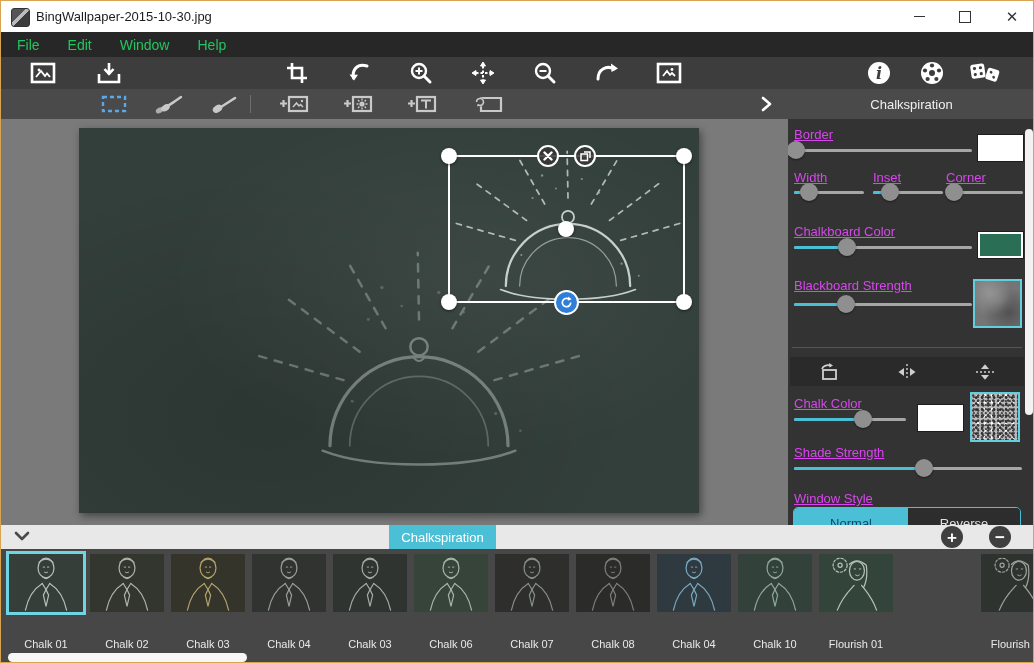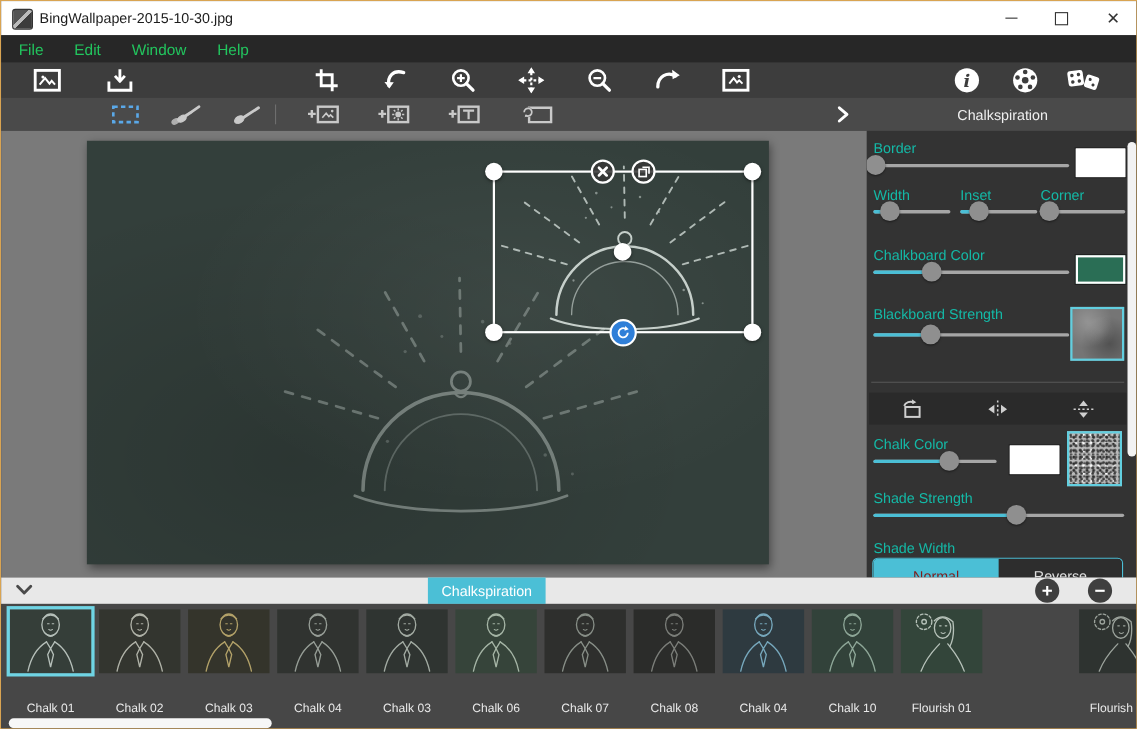--- a/index.html
+++ b/index.html
@@ -43,21 +43,21 @@
   .handle{position:absolute;width:16px;height:16px;border-radius:50%;background:#fff;box-shadow:0 1px 3px rgba(0,0,0,.5);}
   .h-tl{left:-9px;top:-9px;} .h-tr{right:-9px;top:-9px;} .h-bl{left:-9px;bottom:-9px;} .h-br{right:-9px;bottom:-9px;}
   .selcirc{position:absolute;width:22px;height:22px;border-radius:50%;background:rgba(55,55,55,.88);
     border:2px solid #fff;box-sizing:border-box;display:flex;align-items:center;justify-content:center;color:#fff;}
   .sel-del{left:87px;top:-12px;} .sel-dup{left:124px;top:-12px;}
   .sel-center{position:absolute;left:108px;top:64px;width:16px;height:16px;border-radius:50%;background:#fff;box-shadow:0 1px 3px rgba(0,0,0,.5);}
   .sel-rot{position:absolute;left:104px;bottom:-14px;width:25px;height:25px;border-radius:50%;background:#2f7fd8;
     border:2px solid #fff;box-sizing:border-box;display:flex;align-items:center;justify-content:center;color:#fff;}
   
   .panel{position:absolute;left:787px;top:118px;width:247px;height:406px;background:#333333;overflow:hidden;color:#e8e8e8;}
-  .plabel{position:absolute;font-size:13px;color:#14b8a6;white-space:nowrap;}
+  .plabel{position:absolute;font-size:13px;color:#d946ef;white-space:nowrap;text-decoration:underline;}
   .slider{position:absolute;height:19px;}
   .slider .track{position:absolute;left:0;right:0;top:8px;height:3px;background:#a6a6a6;border-radius:2px;}
   .slider .fill{position:absolute;left:0;top:8px;height:3px;background:#4bbfd6;border-radius:2px;}
   .slider .knob{position:absolute;top:0;width:18px;height:18px;border-radius:50%;background:#8f8f8f;box-shadow:0 1px 2px rgba(0,0,0,.45);}
   .swatch{position:absolute;border:2px solid #ffffff;box-shadow:0 0 0 1px #1e1e1e;box-sizing:border-box;}
   .texswatch{position:absolute;border:2px solid #62cfe0;box-sizing:border-box;}
   .tex-board{background-color:#757575;
     background-image:radial-gradient(ellipse at 30% 25%,rgba(255,255,255,.22),transparent 50%),
       radial-gradient(ellipse at 75% 70%,rgba(0,0,0,.3),transparent 55%),
       radial-gradient(circle at 55% 45%,rgba(255,255,255,.12),transparent 40%);}
@@ -65,21 +65,21 @@
     background-image:radial-gradient(circle at 25% 30%, #3c3c3c 0 .8px, transparent 1.6px),
       radial-gradient(circle at 70% 60%, #2e2e2e 0 .9px, transparent 1.7px),
       radial-gradient(circle at 45% 80%, #505050 0 .8px, transparent 1.5px),
       radial-gradient(circle at 85% 20%, #ffffff 0 .9px, transparent 1.6px);
     background-size:5px 5px,6px 6px,4px 4px,7px 7px;}
   .pdivider{position:absolute;left:4px;top:228px;width:230px;height:1px;background:#555;}
   .ptoolbar{position:absolute;left:2px;top:238px;width:234px;height:29px;background:#2a2a2a;display:flex;}
   .ptool{flex:1;display:flex;align-items:center;justify-content:center;color:#cfcfcf;}
   .segment{position:absolute;left:5px;top:388px;width:228px;height:32px;border:1px solid #4bbfd6;border-radius:5px;
     overflow:hidden;display:flex;box-sizing:border-box;}
-  .seg-on{flex:1.02;background:#4bbfd6;color:#7f1d1d;font-size:13px;display:flex;align-items:center;justify-content:center;}
+  .seg-on{flex:1.02;background:#4bbfd6;color:#0c4a6e;font-size:13px;display:flex;align-items:center;justify-content:center;}
   .seg-off{flex:1;background:#2d2d2d;color:#e0e0e0;font-size:13px;display:flex;align-items:center;justify-content:center;}
   .pscroll{position:absolute;left:237px;top:10px;width:8px;height:286px;background:#f2f2f2;border-radius:4px;}
   
   .bottombar{position:absolute;left:0;top:524px;width:100%;height:24px;background:#e8e8e8;}
   .chevdown{position:absolute;left:12px;top:4px;color:#4a4a4a;}
   .cattab{position:absolute;left:388px;top:0;width:107px;height:24px;background:#4bbfd6;color:#fff;font-size:13px;
     display:flex;align-items:center;justify-content:center;}
   .zoombtn{position:absolute;top:1px;width:22px;height:22px;border-radius:50%;background:#3f3f3f;color:#fff;
     display:flex;align-items:center;justify-content:center;font-size:17px;font-weight:bold;line-height:1;}
   .zb-plus{left:940px;} .zb-minus{left:988px;}
@@ -423,21 +423,21 @@
     <div class="swatch" style="left: 130px; top: 286px; width: 45px; height: 26px; background: rgb(255, 255, 255);"></div>
     <div class="texswatch tex-noise" style="left:182px;top:273px;width:50px;height:50px"></div>
 
     <div class="plabel" style="left:6px;top:326px">Shade Strength</div>
     <div class="slider" style="left:6px;top:340px;width:228px">
       <div class="track"></div>
         <div class="fill" style="width: 57%;"></div>
         <div class="knob" style="left: calc(57% - 9px);"></div>
     </div>
 
-    <div class="plabel" style="left:6px;top:372px">Shade Width</div>
+    <div class="plabel" style="left:6px;top:372px">Window Style</div>
     <div class="segment">
       <div class="seg-on">Normal</div>
       <div class="seg-off">Reverse</div>
     </div>
 
     <div class="pscroll"></div>
   </div>
 
   <div class="bottombar">
     <div class="chevdown">

